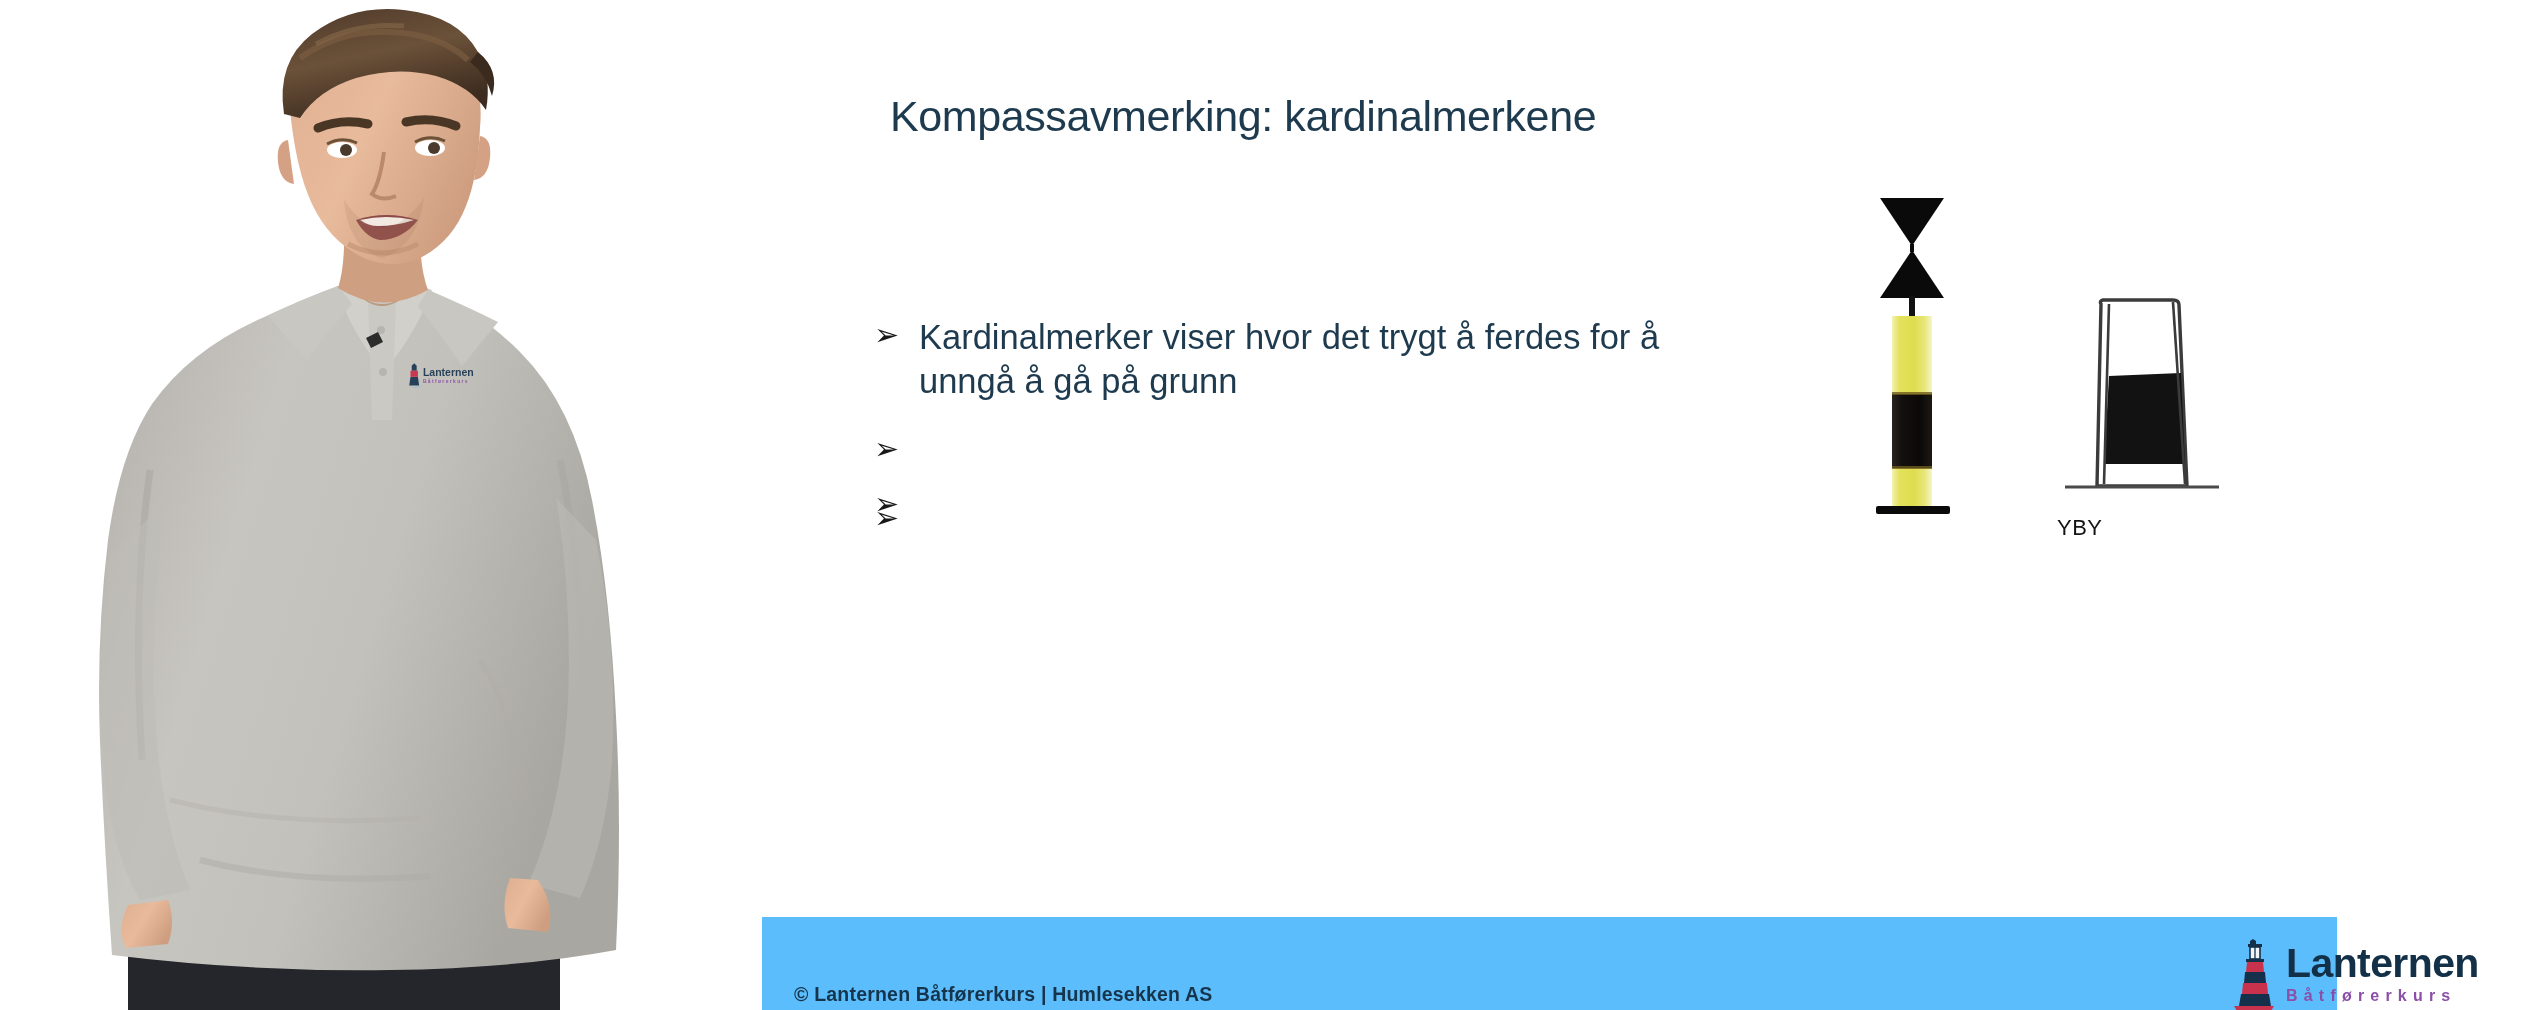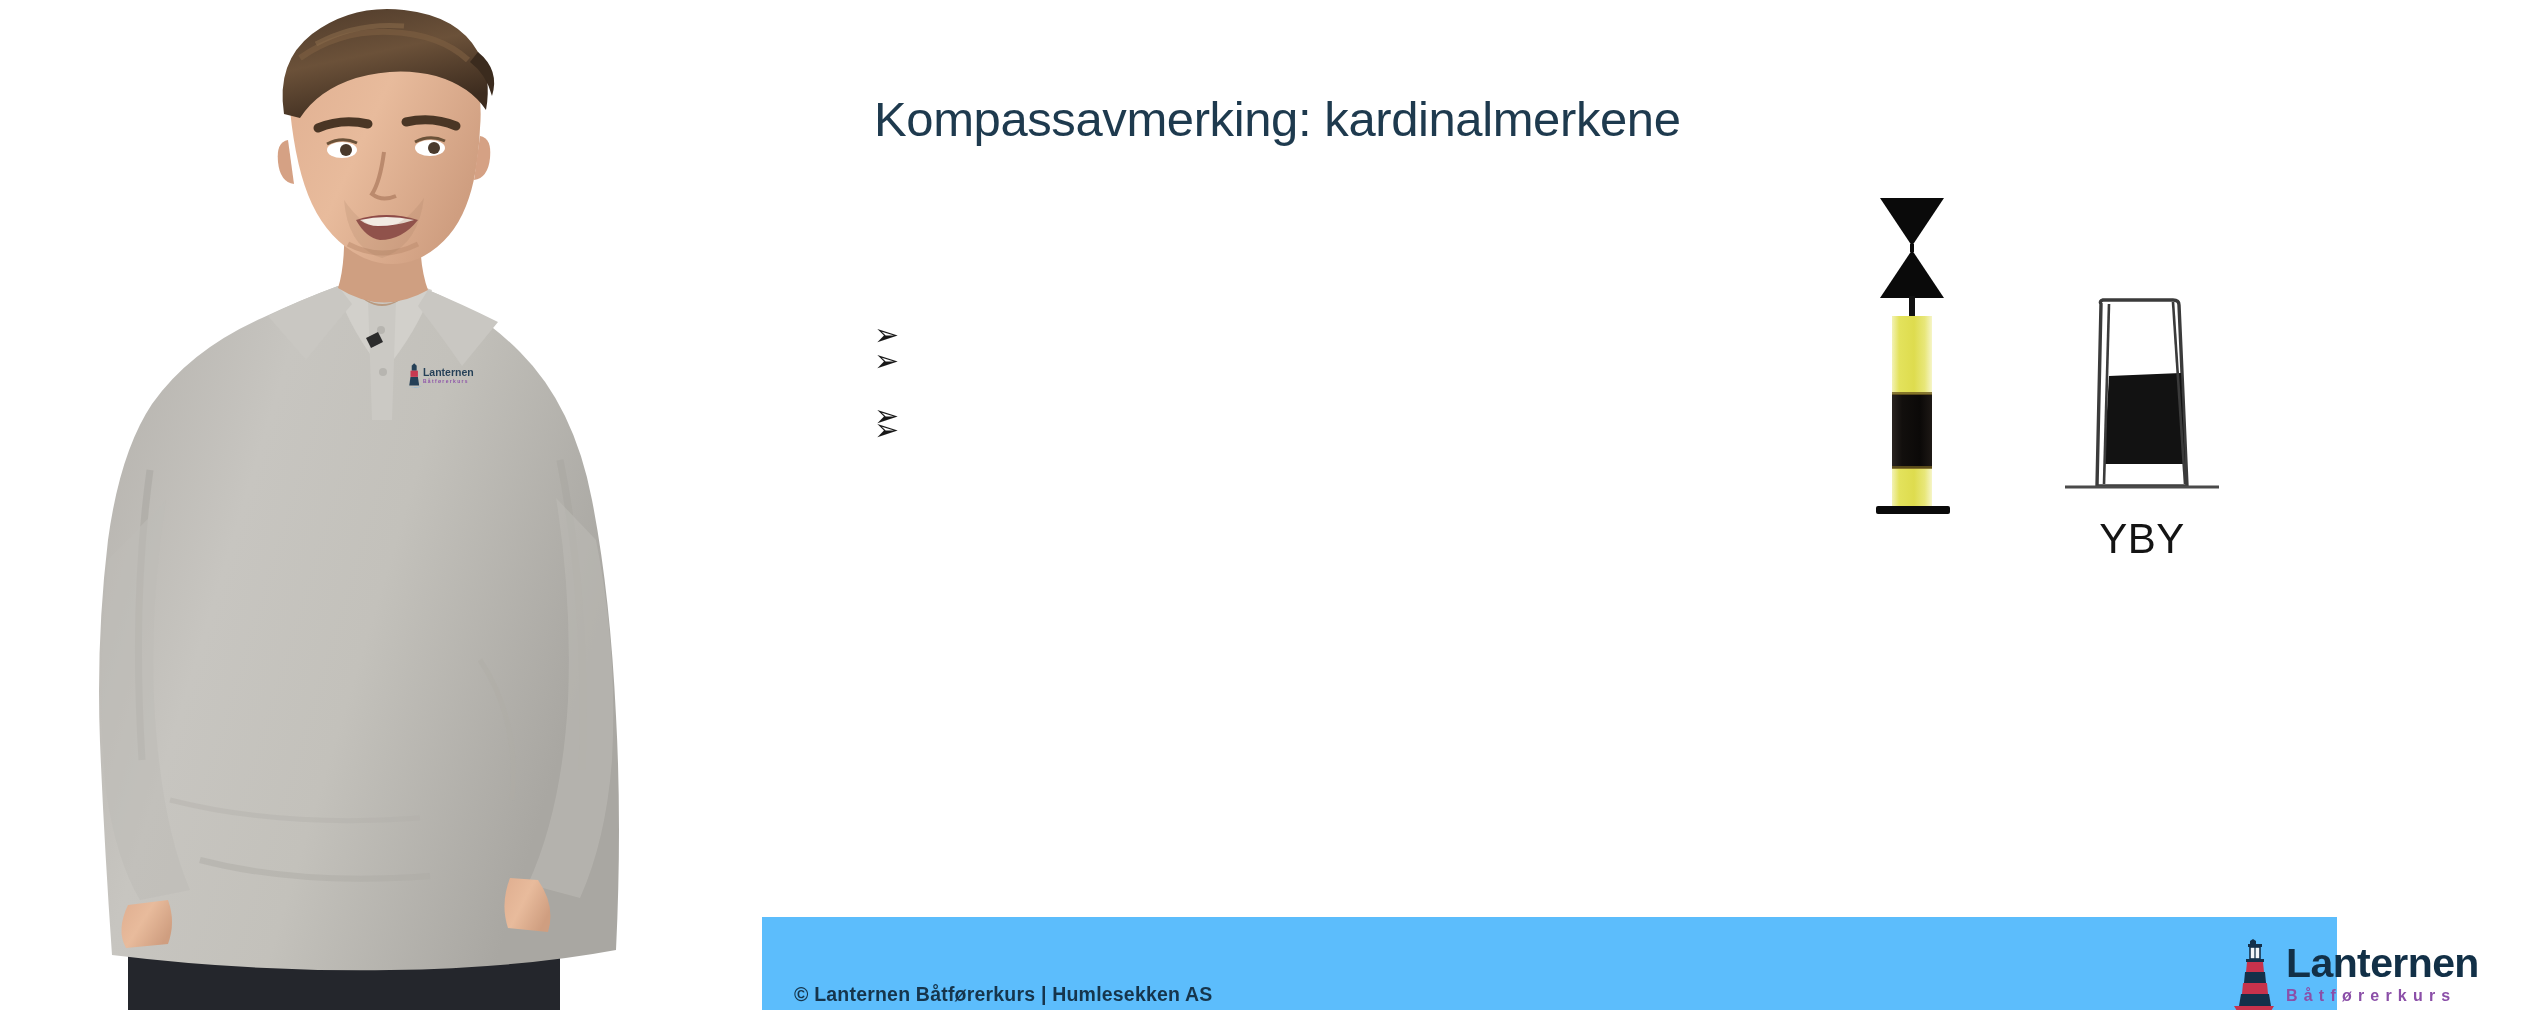--- a/index.html
+++ b/index.html
@@ -19,22 +19,22 @@
   }
   .presenter { position:absolute; left:0; top:0; width:762px; height:1010px; }
 
   
   .slide {
     position:absolute; left:762px; top:0; width:1774px; height:1010px;
     background:#ffffff; overflow:hidden;
   }
 
   .slide-title {
-    position:absolute; left:112px; top:92px; width:1560px;
-    font-size:49px; line-height:1.12;
+    position:absolute; left:128px; top:92px; width:1560px;
+    font-size:43px; line-height:1.12;
     color:#1e3a4e; letter-spacing:-0.4px;
     font-weight:400; white-space:nowrap;
   }
 
   .bullets { position:absolute; left:112px; top:315px; width:830px; }
   .bullet {
     position:relative; padding-left:45px;
     font-size:34.5px; line-height:1.28;
     color:#1e3a4e;
   }
@@ -49,21 +49,21 @@
 
   
   .buoy { position:absolute; left:1100px; top:190px; width:180px; height:330px; }
   .buoy svg { display:block; }
 
   
   .chart-sym { position:absolute; left:1295px; top:290px; width:170px; height:230px; }
   .chart-sym svg { display:block; }
   .sym-label {
     position:absolute; left:1295px; top:515px; width:170px;
-    text-align:center; font-size:42px; color:#141414;
+    text-align:left; font-size:22px; color:#141414;
     font-family:"Liberation Sans", sans-serif; letter-spacing:0.5px;
   }
 
   
   .footer-bar {
     position:absolute; left:0px; top:895px; width:1575px; height:115px;
     background:#5cbdfc;
     margin-top:22px;
   }
   .footer-text {
@@ -212,20 +212,21 @@
   </div>
 
   <div class="slide">
 
     <div class="slide-title">Kompassavmerking: kardinalmerkene</div>
 
     <div class="bullets">
 
       <div class="bullet">
         <span class="glyph">➢</span>
+        <span>Kardinalmerker viser hvor det trygt å ferdes for å unngå å gå på grunn</span>
       </div>
 
       <div class="bullet gap-sm">
         <span class="glyph">➢</span>
       </div>
 
       <div class="bullet gap-lg">
         <span class="glyph">➢</span>
       </div>
 

